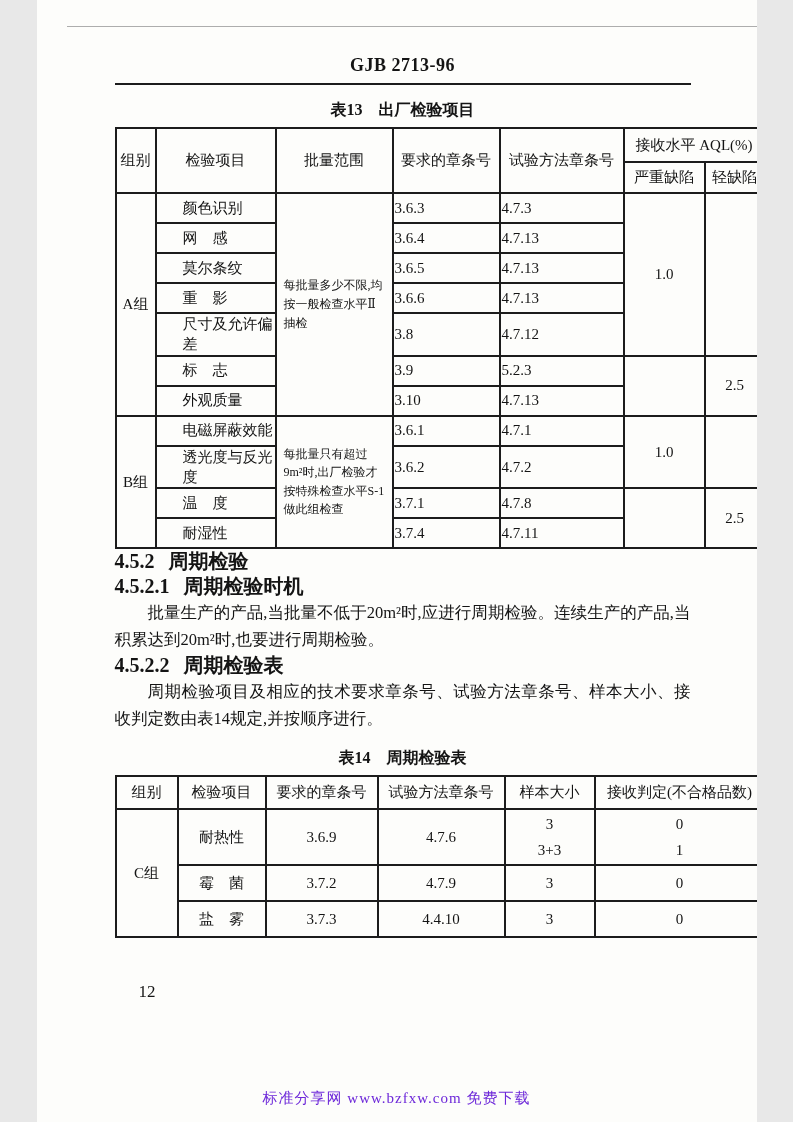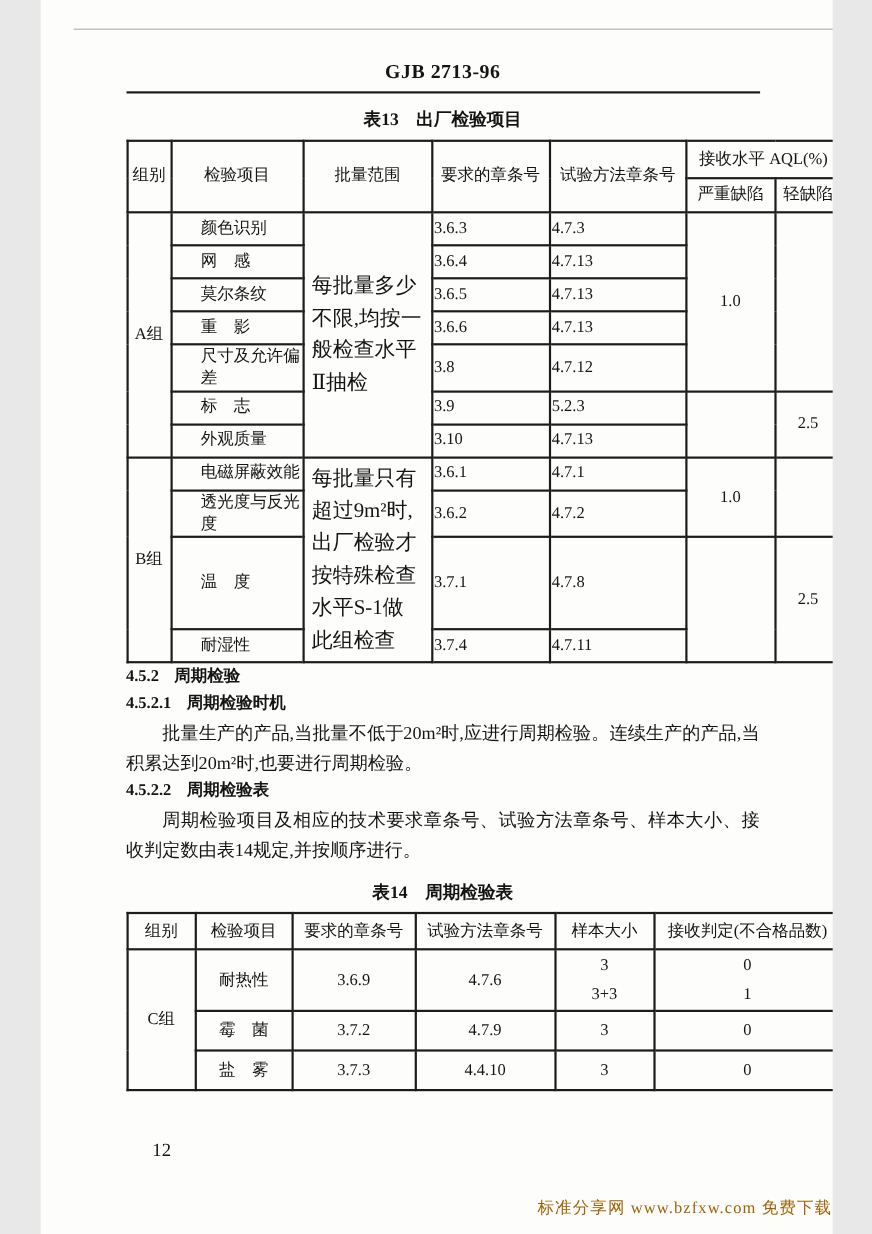--- a/index.html
+++ b/index.html
@@ -36,39 +36,39 @@
   }
   #t13 thead tr.h1 { height:34px; }
   #t13 thead tr.h2 { height:31px; }
   #t13 tbody tr { height:30px; }
   #t14 thead tr { height:33px; }
   #t14 tbody tr.tall { height:56px; }
   #t14 tbody tr.std { height:36px; }
   td.item { text-align:left; padding-left:26px; }
   td.num { text-align:left; padding-left:1px; }
   td.batch {
-    text-align:left; padding:4px 7px; line-height:1.55; font-size:19px;
+    text-align:left; padding:4px 7px; line-height:1.55; font-size:12px;
   }
   .twoline div { line-height:26px; }
   .sect {
-    font-weight:bold; font-size:15px; line-height:25px; margin-top:0;
+    font-weight:bold; font-size:20px; line-height:25px; margin-top:0;
   }
   .sect:first-of-type { margin-top:21px; }
   .sect .sect-num { margin-right:14px; }
   .para {
     font-size:16.5px; line-height:27px; text-indent:2em; margin:0;
     text-align:justify;
   }
   .table-title2 { margin-top:16px; }
   .page-number {
     margin-top:44px; margin-left:24px; font-size:17px; font-weight:normal;
   }
   .watermark {
     position:absolute; left:0; right:0; bottom:14px;
-    text-align:right; color:#a16207; font-size:15px; letter-spacing:1px;
+    text-align:center; color:#6d28d9; font-size:15px; letter-spacing:1px;
   }
 </style>
 </head>
 <body>
 
 <div class="page">
 
   <div class="scan-artifact-line"></div>
 
   <div class="doc-number">GJB 2713-96</div>

